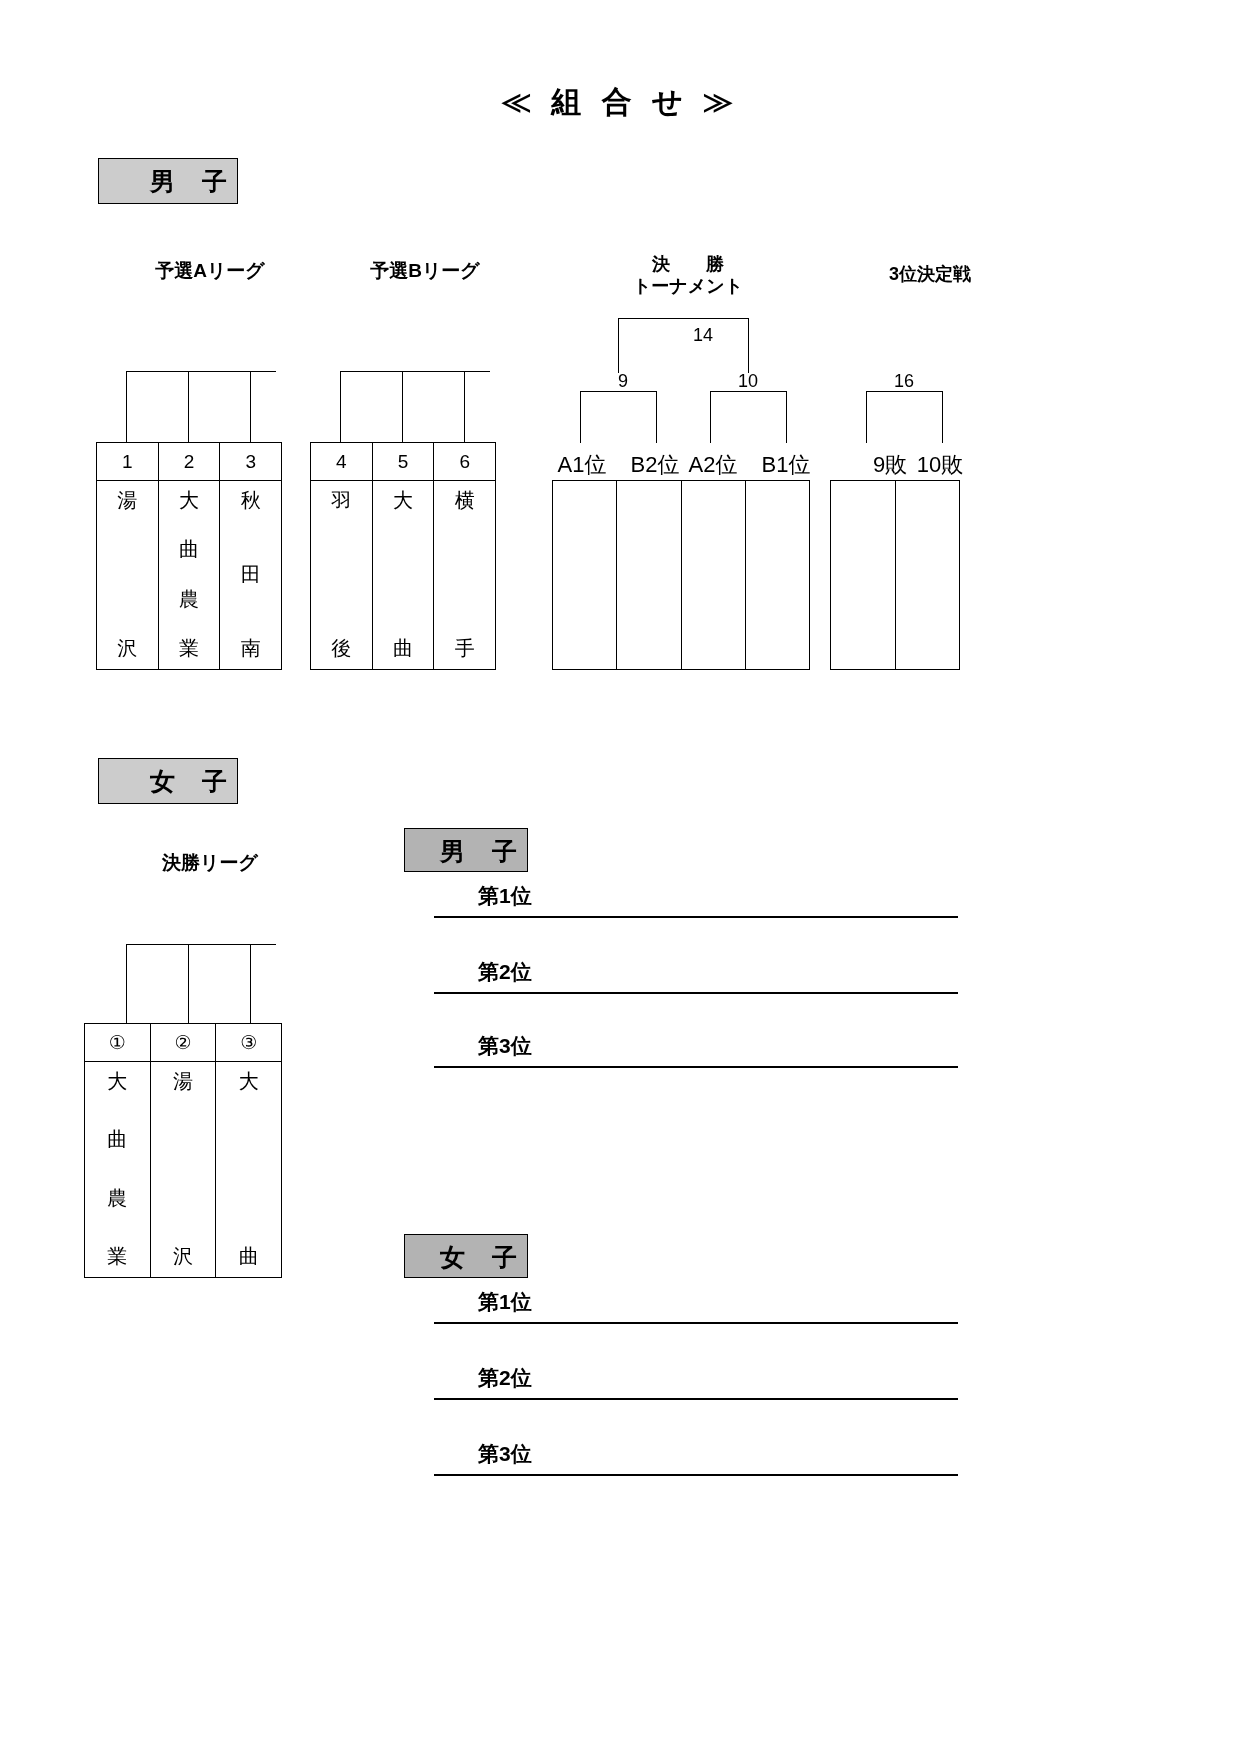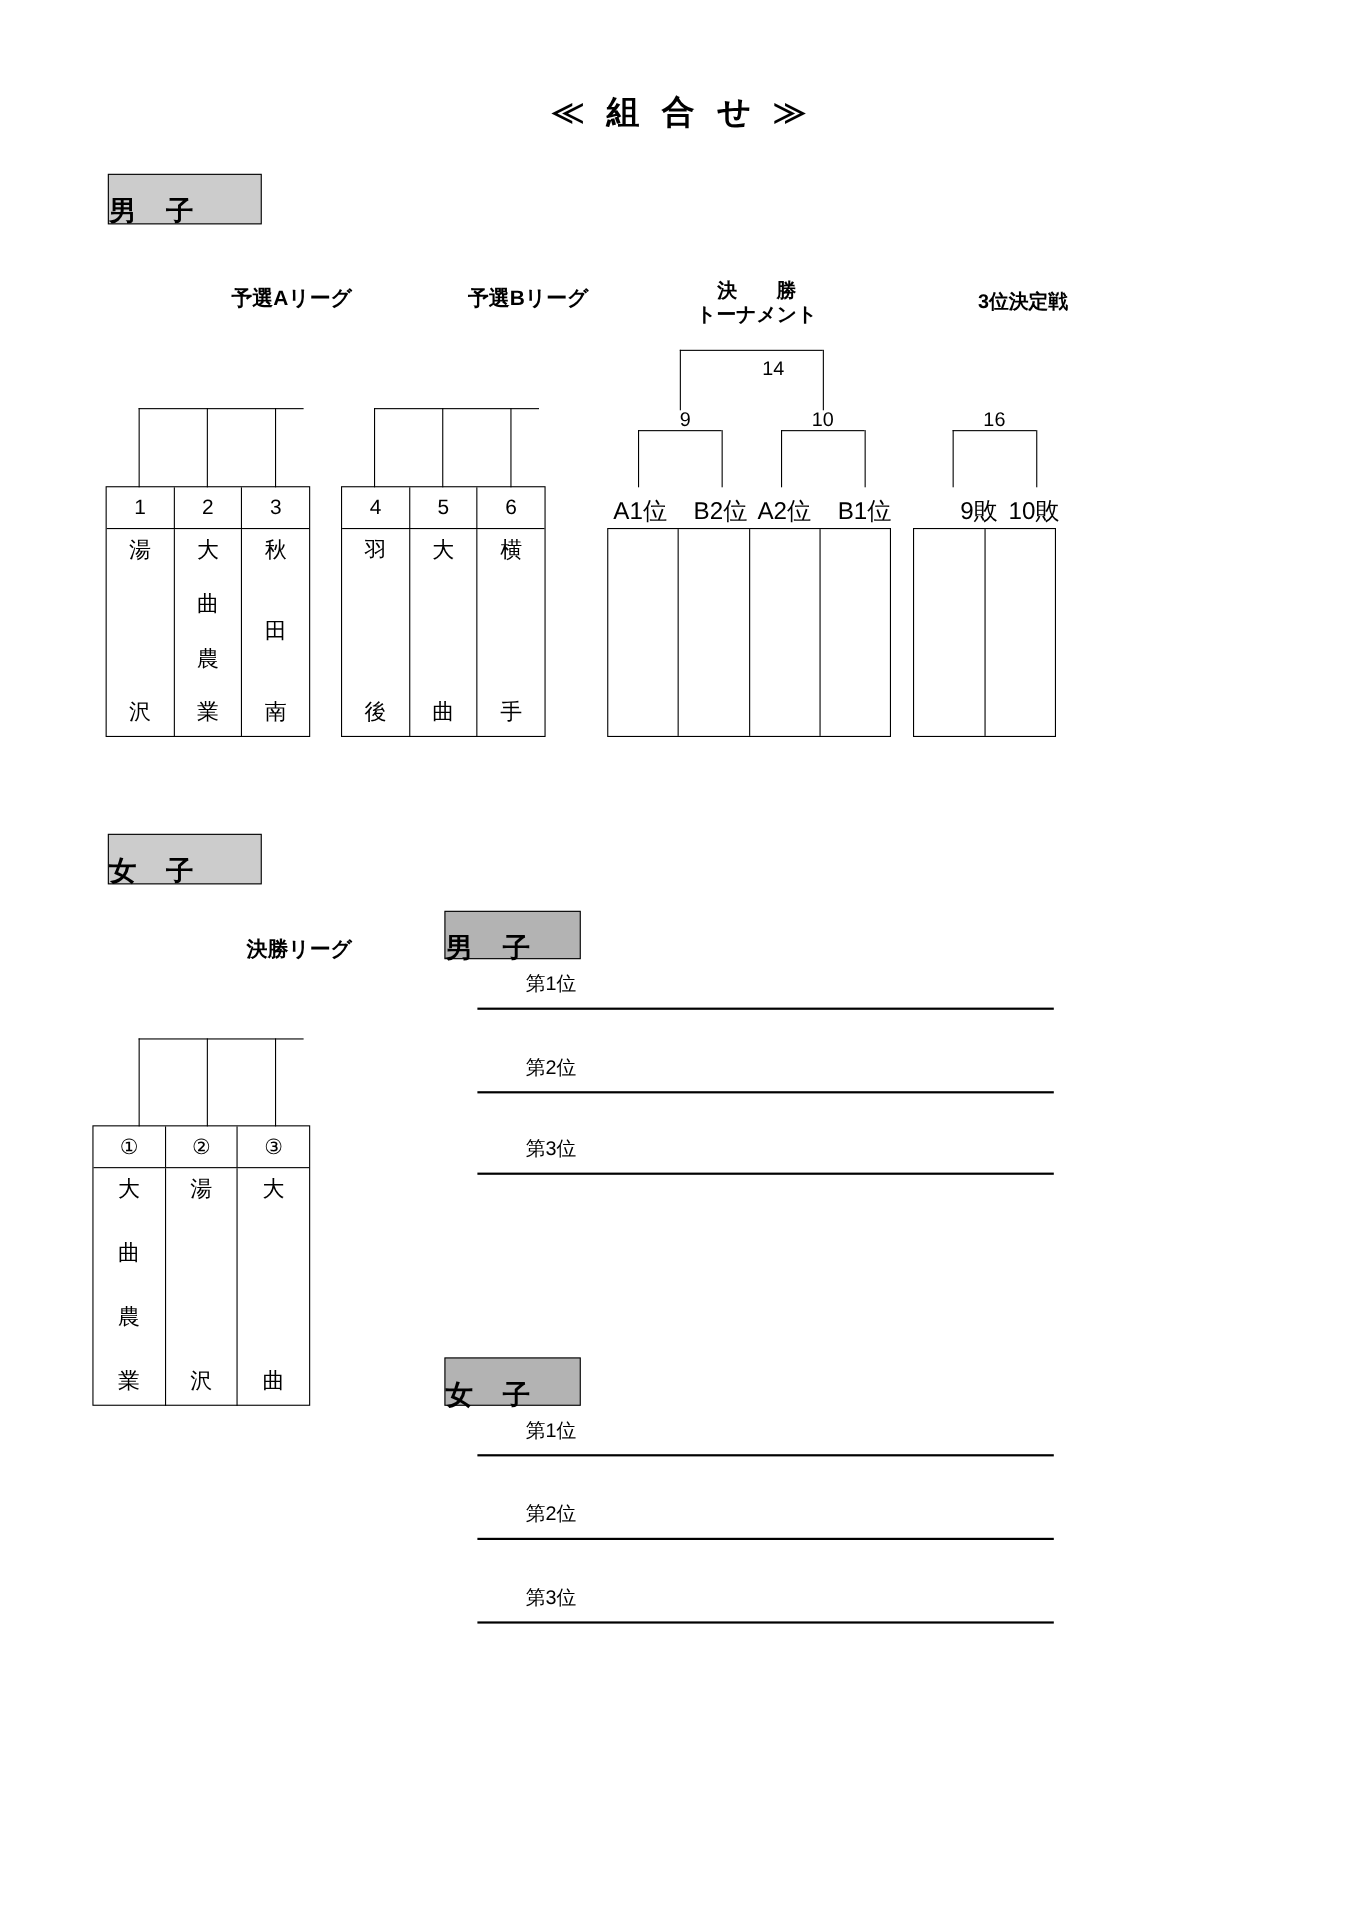--- a/index.html
+++ b/index.html
@@ -30,28 +30,28 @@
     font-size: 30px;
     font-weight: bold;
     letter-spacing: 6px;
   }
   .sec-label {
     border: 1px solid #000;
     background: #cccccc;
     font-size: 25px;
     font-weight: bold;
     letter-spacing: 10px;
-    text-align: left;
-    padding: 16px 0 8px 0;
+    text-align: right;
+    padding: 6px 0 8px 0;
     box-sizing: border-box;
   }
   .hdr {
     font-size: 19px;
     font-weight: bold;
-    text-align: right;
+    text-align: center;
   }
   .hdr-sm {
     font-size: 18px;
     font-weight: bold;
     text-align: center;
   }
   
   .league {
     position: absolute;
     border: 1px solid #000;
@@ -101,22 +101,22 @@
   }
   .gridbox .col {
     flex: 1;
     border-right: 1px solid #000;
     box-sizing: border-box;
   }
   .gridbox .col:last-child { border-right: none; }
   
   .rank-label {
     position: absolute;
-    font-size: 18px;
-    font-weight: normal;
+    font-size: 21px;
+    font-weight: bold;
   }
   .rank-line {
     position: absolute;
     height: 2px;
     background: #000;
   }
   .tour-num {
     position: absolute;
     font-size: 18px;
     text-align: right;

